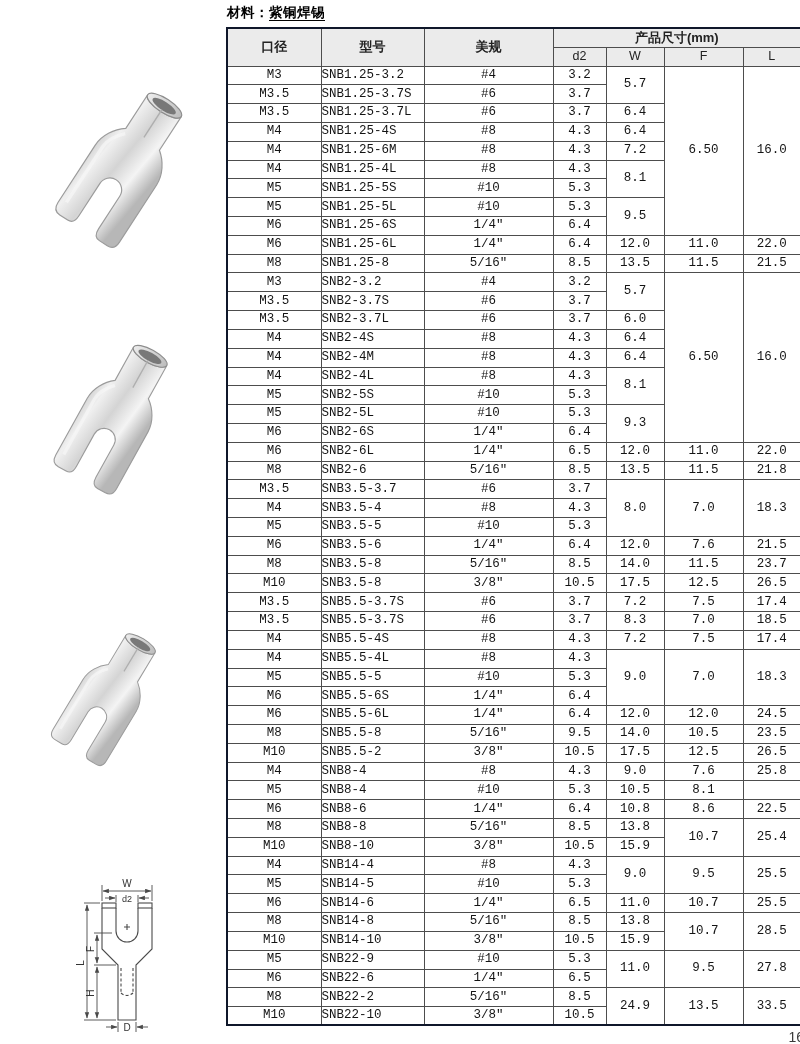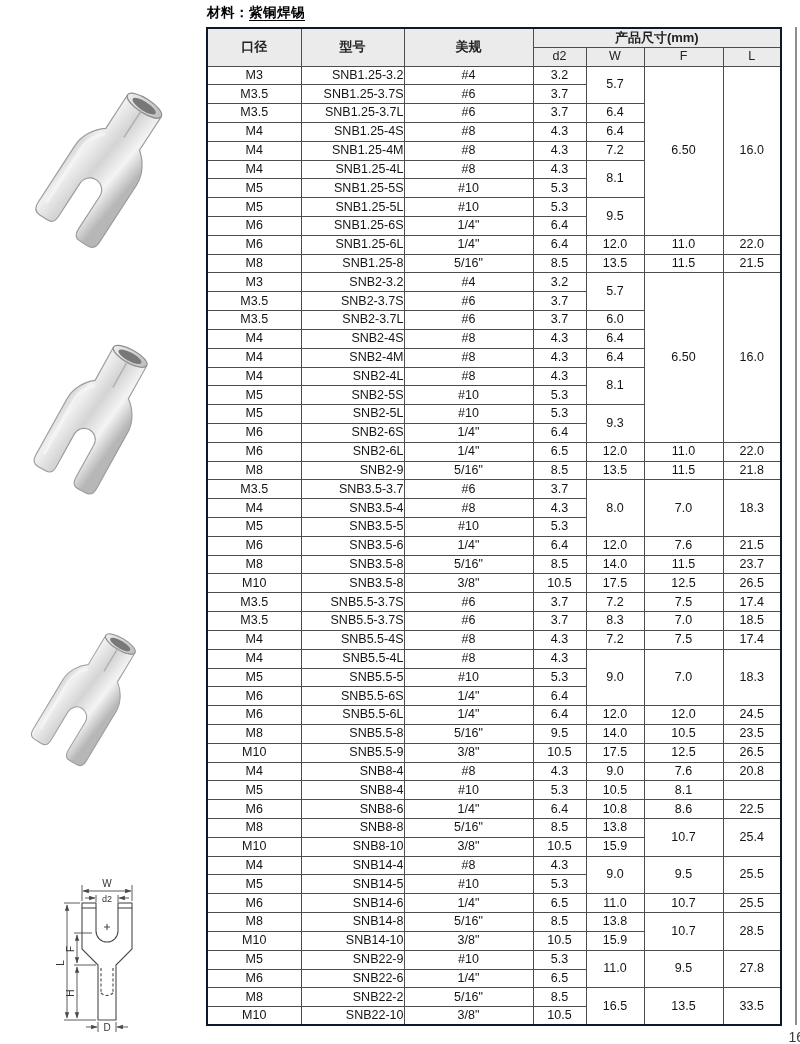--- a/index.html
+++ b/index.html
@@ -1,45 +1,45 @@
 <!DOCTYPE html>
 <html><head>
 <meta charset="utf-8">
 <style>
   html,body{margin:0;padding:0;}
   body{
     width:800px;height:1044px;position:relative;overflow:hidden;
     background:#ffffff;
     font-family:"Liberation Sans","DejaVu Sans",sans-serif;
   }
-  .page{position:absolute;inset:0;}
+  .page{position:absolute;inset:0;margin-left:20px;}
   .title{
     position:absolute;left:207px;top:4px;
     font-size:13.5px;font-weight:bold;color:#000;letter-spacing:.5px;
   }
   .title .u{text-decoration:underline;text-underline-offset:3px;}
   table.spec{
     position:absolute;left:206px;top:27px;width:574px;
     border-collapse:collapse;table-layout:fixed;
     border:2px solid #0f172a;
   }
   table.spec th,table.spec td{
     border:1px solid #4d4d4d;
     font-size:12.5px;color:#141414;
     text-align:center;vertical-align:middle;
     padding:0;line-height:1.05;
     white-space:nowrap;overflow:hidden;
   }
   table.spec thead tr{height:19px;}
-  table.spec tbody tr{height:18.82px;}
+  table.spec tbody tr{height:18.82px;font-family:Liberation Mono, monospace;}
   table.spec th{
     background:#ebebeb;font-weight:bold;font-size:13px;color:#222;
   }
   table.spec th.dim{font-weight:normal;font-size:12.5px;}
-  table.spec td.model{text-align:right;padding-left:19px;}
+  table.spec td.model{text-align:left;padding-left:0;}
   .photo{position:absolute;}
   .diagram{position:absolute;left:30px;top:875px;}
   .pagenum{
     position:absolute;right:-4px;top:1029px;
     font-size:14px;color:#3a3a3a;
   }
   .page-edge{
     position:absolute;left:795px;top:27px;width:2px;height:998px;
     background:#8f8f8f;
   }
@@ -185,21 +185,21 @@
         </tr>
         <tr>
           <td>M4</td>
           <td class="model">SNB1.25-4S</td>
           <td>#8</td>
           <td>4.3</td>
           <td>6.4</td>
         </tr>
         <tr>
           <td>M4</td>
-          <td class="model">SNB1.25-4M</td>
+          <td class="model">SNB1.25-6M</td>
           <td>#8</td>
           <td>4.3</td>
           <td>7.2</td>
         </tr>
         <tr>
           <td>M4</td>
           <td class="model">SNB1.25-4L</td>
           <td>#8</td>
           <td>4.3</td>
           <td rowspan="2">8.1</td>
@@ -307,21 +307,21 @@
           <td>M6</td>
           <td class="model">SNB2-6L</td>
           <td>1/4"</td>
           <td>6.5</td>
           <td>12.0</td>
           <td>11.0</td>
           <td>22.0</td>
         </tr>
         <tr>
           <td>M8</td>
-          <td class="model">SNB2-9</td>
+          <td class="model">SNB2-6</td>
           <td>5/16"</td>
           <td>8.5</td>
           <td>13.5</td>
           <td>11.5</td>
           <td>21.8</td>
         </tr>
         <tr>
           <td>M3.5</td>
           <td class="model">SNB3.5-3.7</td>
           <td>#6</td>
@@ -430,35 +430,35 @@
           <td>M8</td>
           <td class="model">SNB5.5-8</td>
           <td>5/16"</td>
           <td>9.5</td>
           <td>14.0</td>
           <td>10.5</td>
           <td>23.5</td>
         </tr>
         <tr>
           <td>M10</td>
-          <td class="model">SNB5.5-9</td>
+          <td class="model">SNB5.5-2</td>
           <td>3/8"</td>
           <td>10.5</td>
           <td>17.5</td>
           <td>12.5</td>
           <td>26.5</td>
         </tr>
         <tr>
           <td>M4</td>
           <td class="model">SNB8-4</td>
           <td>#8</td>
           <td>4.3</td>
           <td>9.0</td>
           <td>7.6</td>
-          <td>20.8</td>
+          <td>25.8</td>
         </tr>
         <tr>
           <td>M5</td>
           <td class="model">SNB8-4</td>
           <td>#10</td>
           <td>5.3</td>
           <td>10.5</td>
           <td>8.1</td>
           <td></td>
         </tr>
@@ -540,21 +540,21 @@
           <td>M6</td>
           <td class="model">SNB22-6</td>
           <td>1/4"</td>
           <td>6.5</td>
         </tr>
         <tr>
           <td>M8</td>
           <td class="model">SNB22-2</td>
           <td>5/16"</td>
           <td>8.5</td>
-          <td rowspan="2">16.5</td>
+          <td rowspan="2">24.9</td>
           <td rowspan="2">13.5</td>
           <td rowspan="2">33.5</td>
         </tr>
         <tr>
           <td>M10</td>
           <td class="model">SNB22-10</td>
           <td>3/8"</td>
           <td>10.5</td>
         </tr>
       </tbody>

